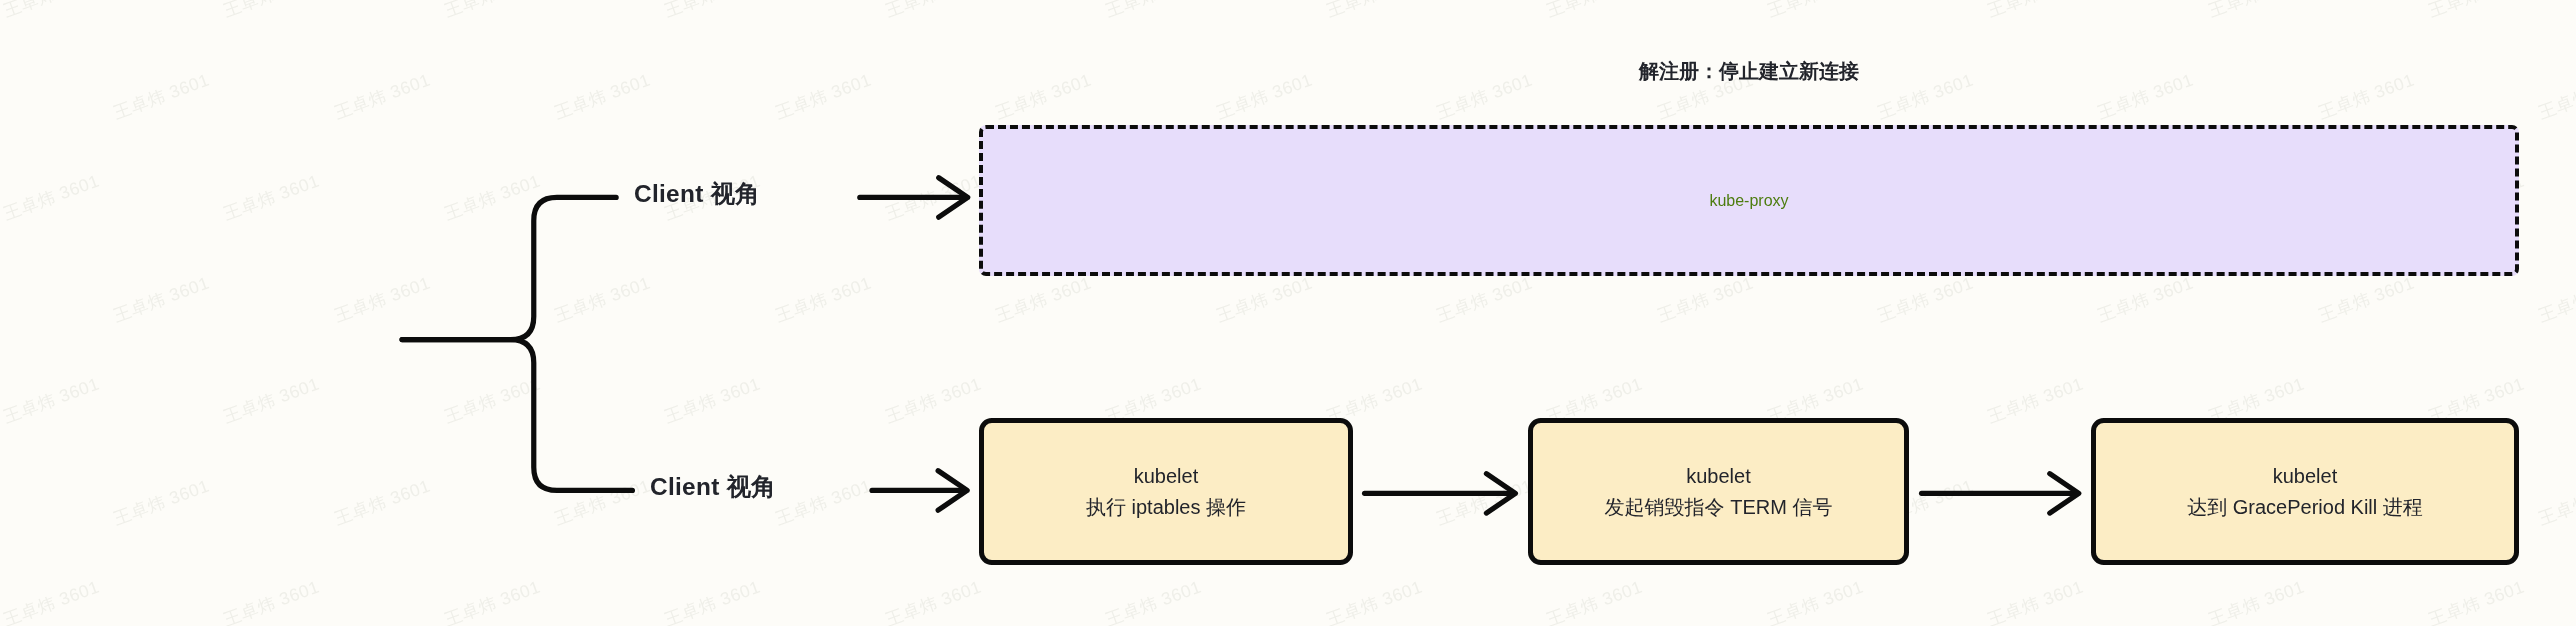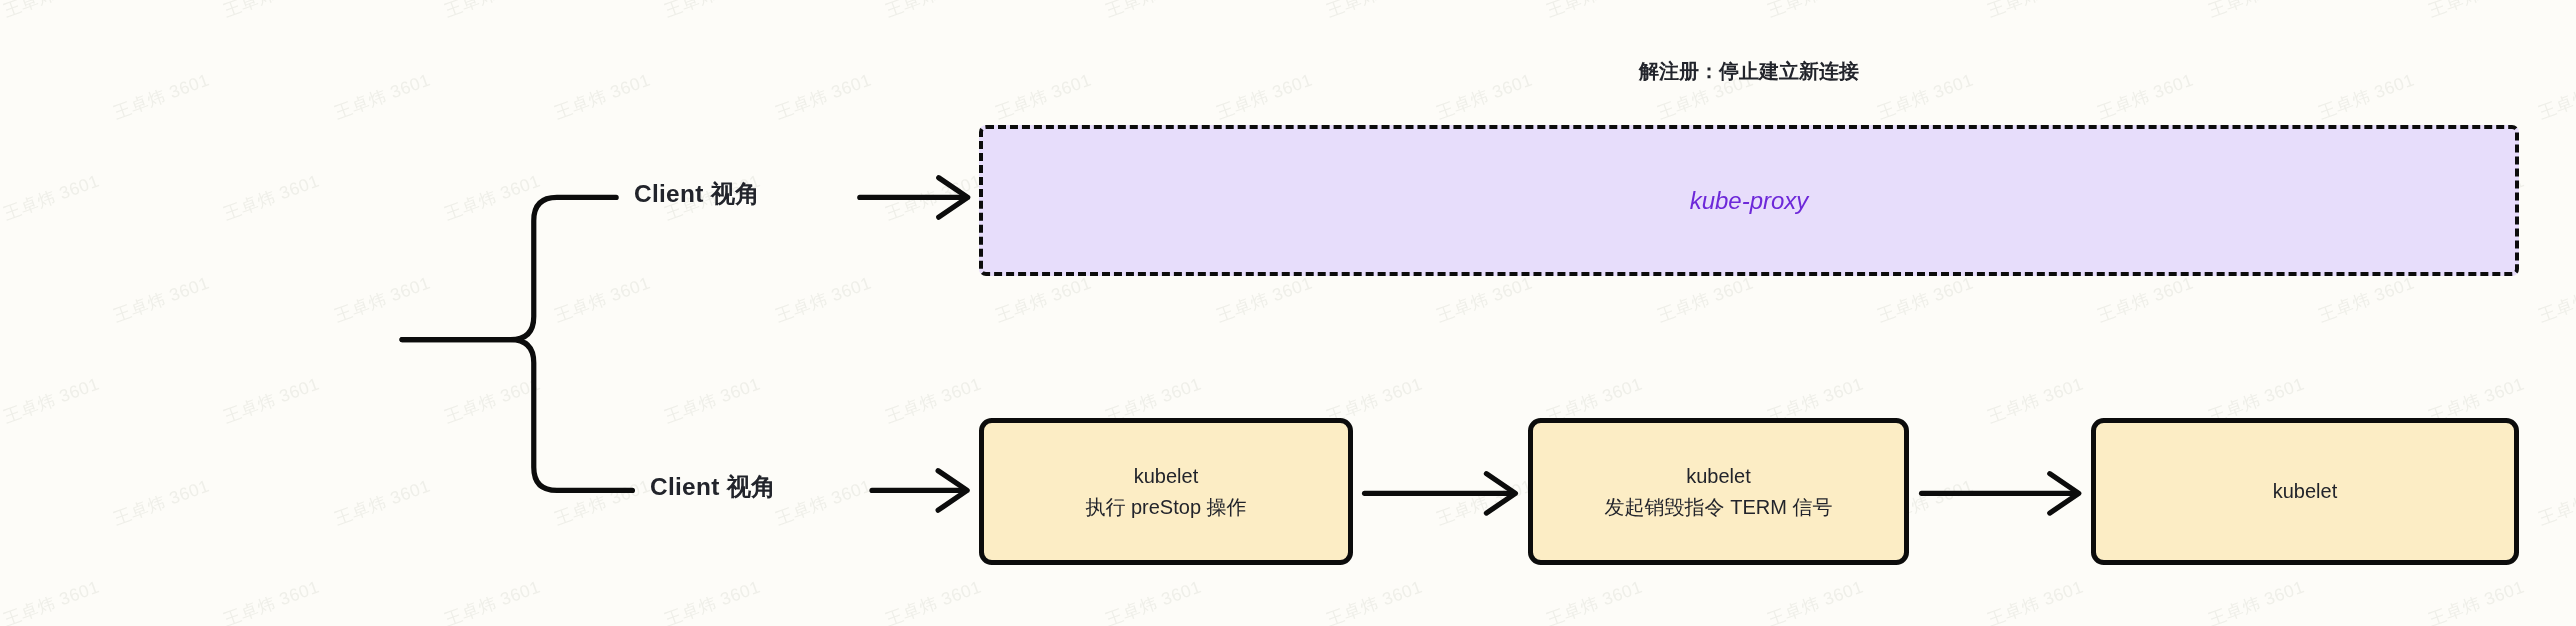--- a/index.html
+++ b/index.html
@@ -105,25 +105,24 @@
     background: #e7ddfb;
     border: 4.1px dashed #0c0c0c;
     border-radius: 7px;
     display: flex;
     flex-direction: column;
     align-items: center;
     justify-content: center;
     z-index: 5;
   }
   .node-kubeproxy .line {
-    color: #6d28d9;
-    font-size: 24px;
+    color: #4d7c0f;
+    font-size: 16px;
     line-height: 1.5;
     white-space: nowrap;
-    font-style: italic;
   }
 
   
   .node-kubelet {
     position: absolute;
     top: 418px;
     height: 147px;
     box-sizing: border-box;
     background: #fcedc5;
     border: 5.2px solid #0c0c0c;
@@ -269,26 +268,27 @@
   <div class="branch-label" id="label-server">Client 视角</div>
 
   <div id="kubeproxy-heading">解注册：停止建立新连接</div>
 
   <div class="node-kubeproxy">
     <div class="line">kube-proxy</div>
   </div>
 
   <div class="node-kubelet" id="kubelet-1">
     <div class="line">kubelet</div>
-    <div class="line">执行 preStop 操作</div>
+    <div class="line">执行 iptables 操作</div>
   </div>
 
   <div class="node-kubelet" id="kubelet-2">
     <div class="line">kubelet</div>
     <div class="line">发起销毁指令 TERM 信号</div>
   </div>
 
   <div class="node-kubelet" id="kubelet-3">
     <div class="line">kubelet</div>
+    <div class="line">达到 GracePeriod Kill 进程</div>
   </div>
 
 </div>
 
 
 </body></html>

